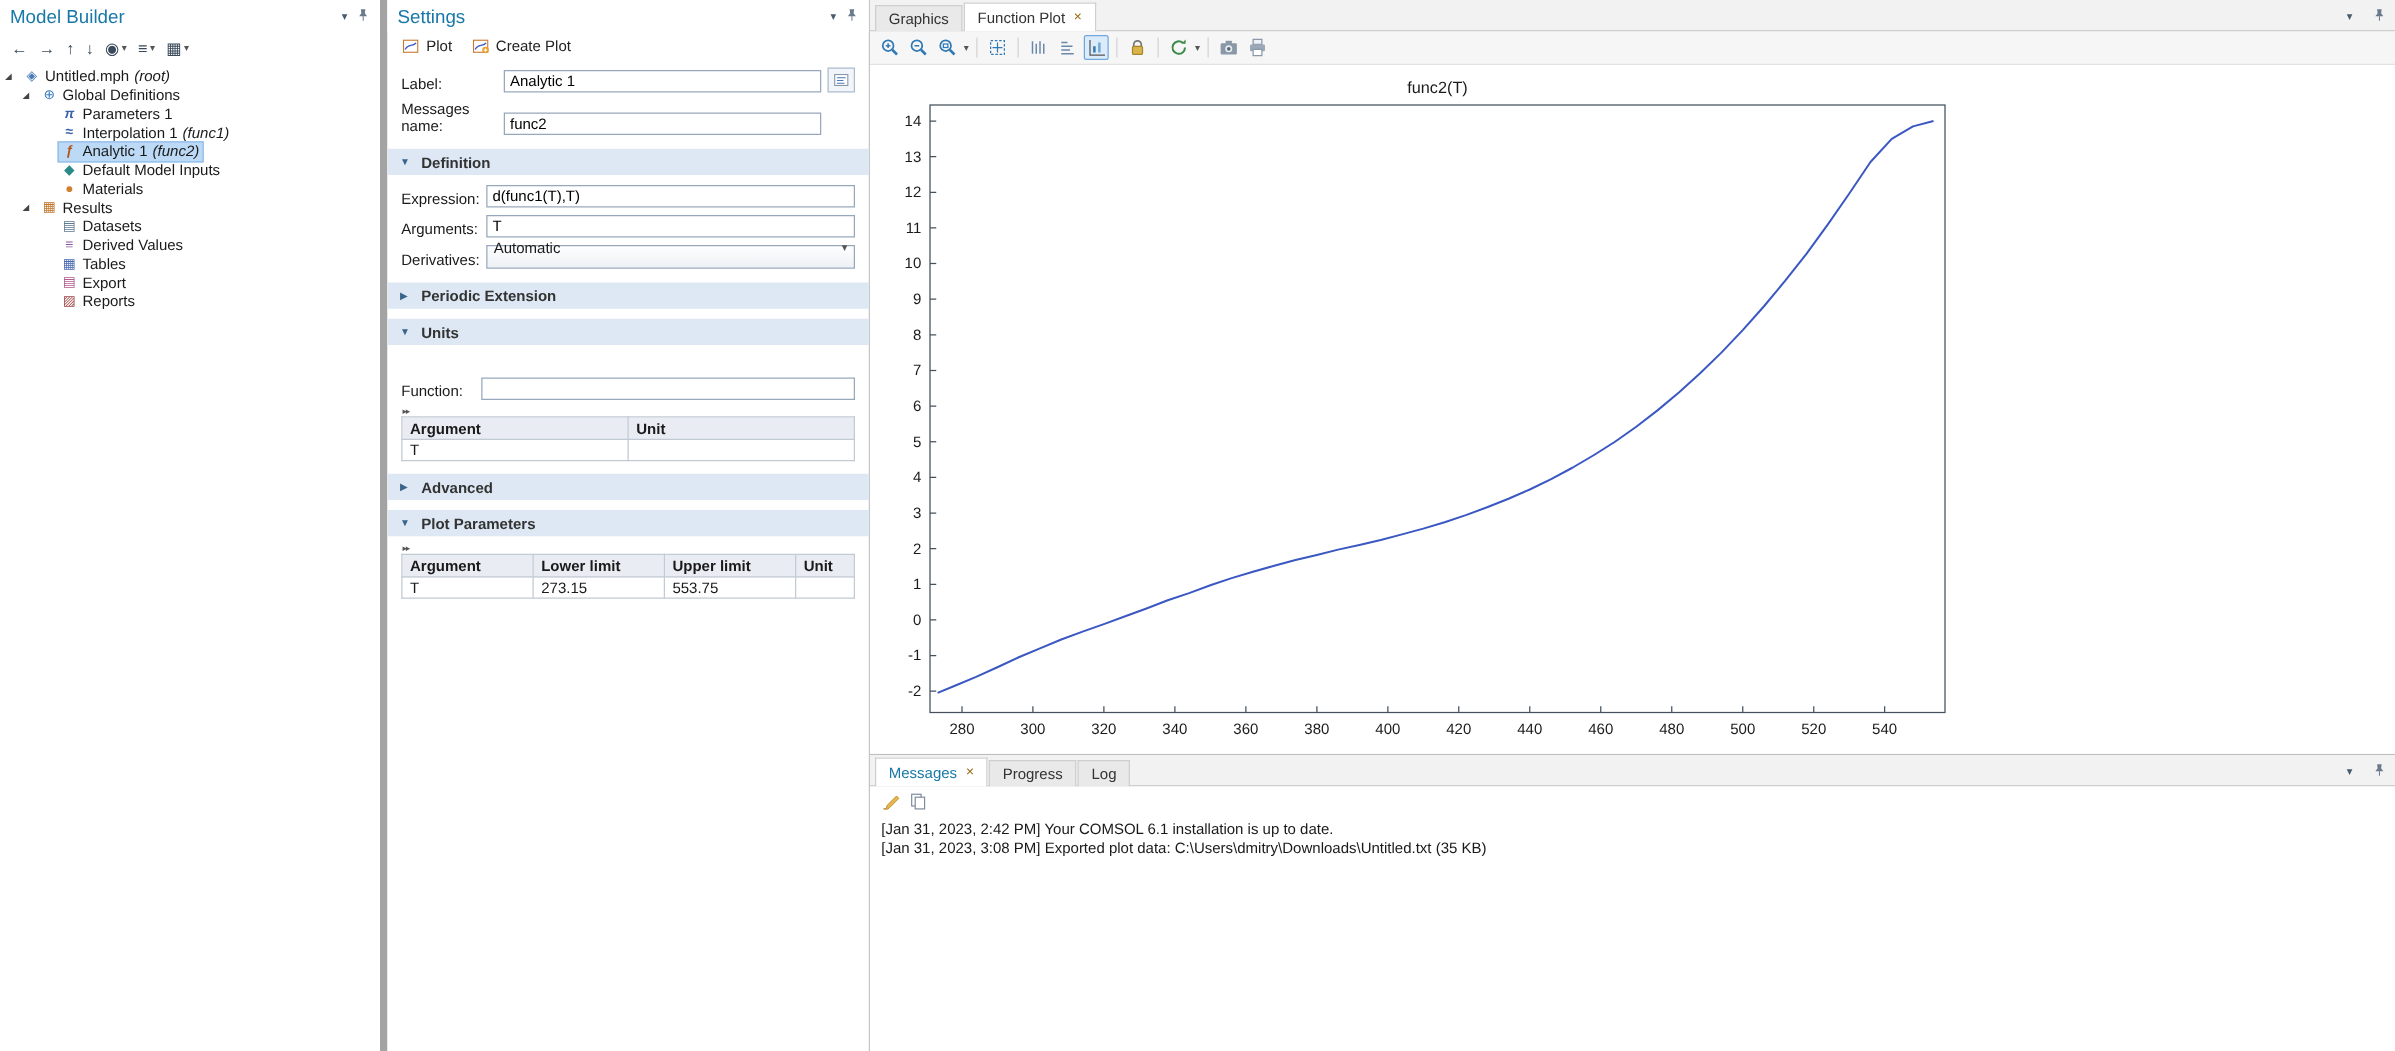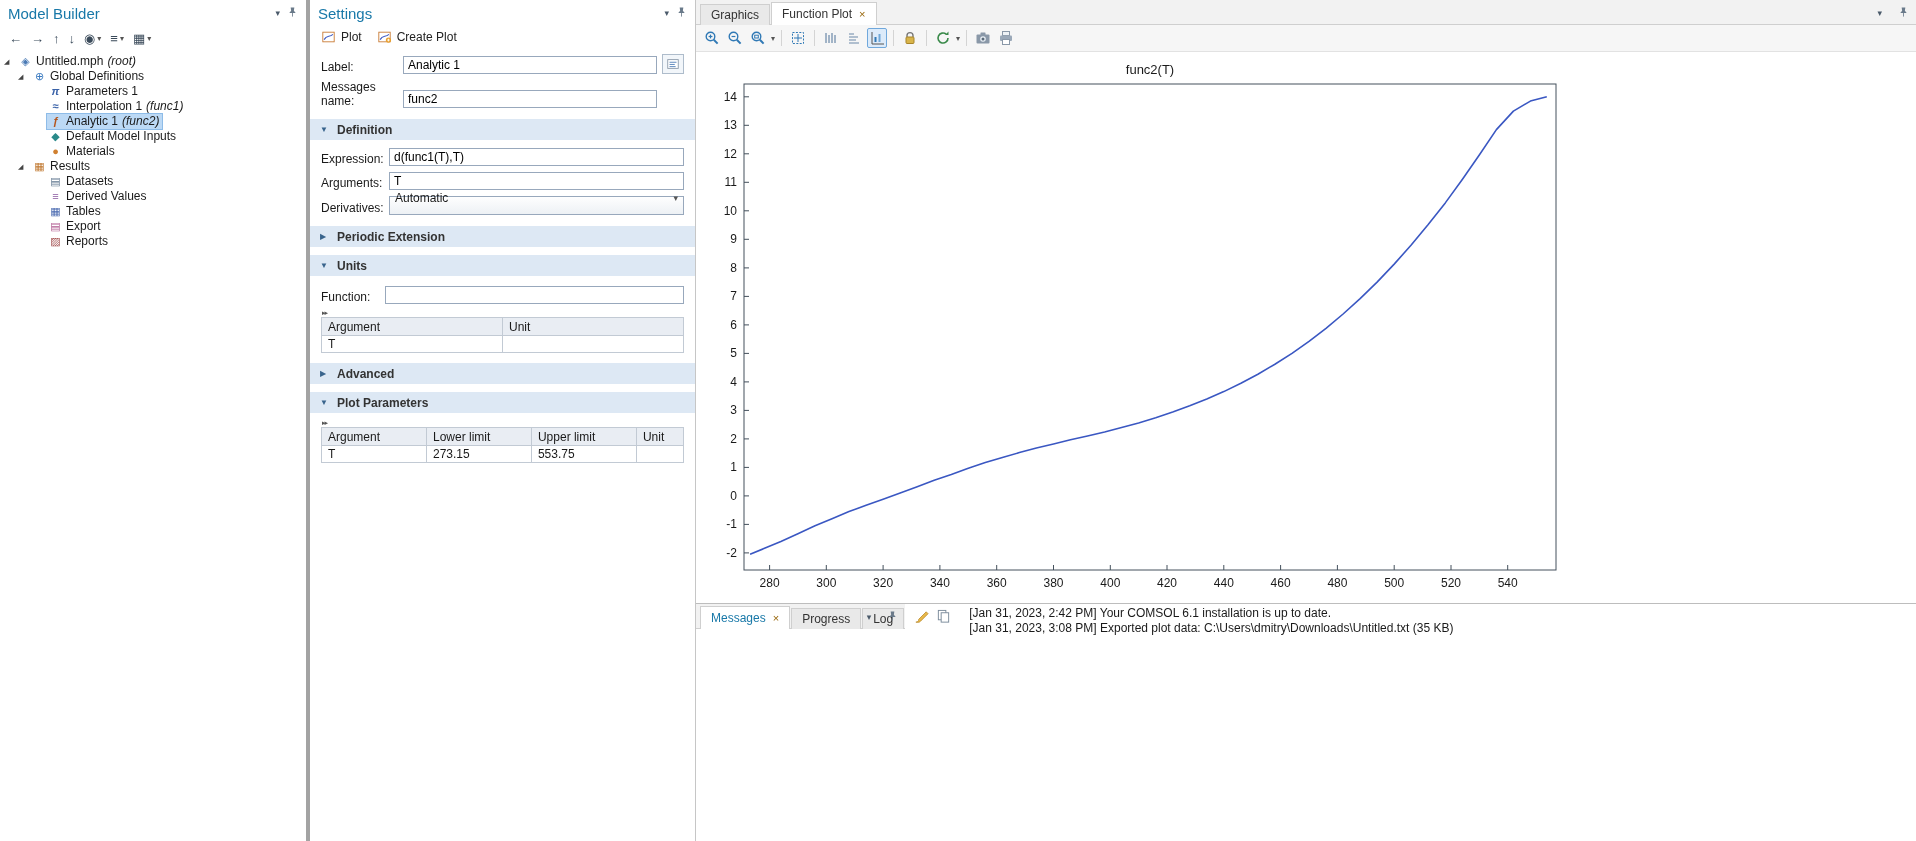--- a/index.html
+++ b/index.html
@@ -9,21 +9,21 @@
 
   
   .hdr{display:flex;align-items:center;height:26px;padding:0 8px;background:#fff}
   .hdr .title{flex:1;font-size:15px;color:#1878a8}
   .hdr-ico{color:#4a5a6a;font-size:9px;margin-left:7px;cursor:pointer}
   .pinsvg{width:11px;height:12px}
   .sep{width:1px;height:16px;background:#d4d4d4;margin:0 3px}
   .dd{font-size:8px;color:#555}
 
   
-  .panel-left{width:310px;min-width:310px;border-right:4px solid #a3a3a3;display:flex;flex-direction:column;background:#fff}
+  .panel-left{width:310px;min-width:310px;border-right:6px solid #a3a3a3;display:flex;flex-direction:column;background:#fff}
   .mbt{display:flex;align-items:center;height:24px;padding:0 9px;gap:9px;color:#3a4a5a;font-size:13px}
   .mbt .g{display:flex;align-items:center;gap:2px;cursor:pointer}
   .tree{flex:1;padding-top:4px;overflow:hidden}
   .trow{display:flex;align-items:center;height:15px;line-height:15px;cursor:pointer;white-space:nowrap}
   .lvl0{padding-left:4px}.lvl1{padding-left:18px}.lvl2{padding-left:34px}
   .twisty{width:12px;font-size:7px;color:#444;flex:none}
   .labbox{display:inline-flex;align-items:center;padding:0 3px 0 1px;border:1px solid transparent}
   .labbox.selected{background:#bcd9f5;border:1px solid #8ebce8}
   .ticon{width:15px;text-align:center;margin-right:3px;font-size:11px;flex:none}
   .tsuffix{font-style:italic;margin-left:4px}
@@ -45,21 +45,21 @@
   .icon-btn svg{width:14px;height:14px}
   .sec{display:flex;align-items:center;gap:8px;background:#dde8f4;height:21px;padding:0 10px;margin-top:8px;cursor:pointer}
   .sec .tri{font-size:8px;color:#39648c;width:9px}
   .sec .stitle{font-weight:bold;color:#333}
   .dropdown{flex:1;display:flex;align-items:center;height:19px;border:1px solid #98a8bc;background:linear-gradient(#fefefe,#edf1f5);padding:0 0 16px 5px;cursor:pointer}
   .dropdown .dtext{flex:1}
   .dropdown .darr{font-size:9px;color:#555;padding:0 5px;align-self:stretch;display:flex;align-items:center}
   .tblwrap{position:relative;margin:10px 11px 2px}
   .tblmark{position:absolute;top:-8px;left:1px;font-size:7px;color:#555;letter-spacing:-1px}
   .ctable{border-collapse:collapse;background:#fff;width:100%}
-  .ctable th{background:#e9edf3;font-weight:normal;text-align:left;border:1px solid #c2cad4;height:18px;padding:0 6px}
+  .ctable th{background:#e9edf3;font-weight:bold;text-align:left;border:1px solid #c2cad4;height:18px;padding:0 6px}
   .ctable td{border:1px solid #c2cad4;height:17px;padding:0 6px}
 
   
   .panel-right{flex:1;display:flex;flex-direction:column;background:#fff;min-width:0}
   .gtabs{display:flex;align-items:flex-end;height:25px;background:#f2f2f2;border-bottom:1px solid #cfcfcf;padding-left:4px;position:relative}
   .gtab{display:flex;align-items:center;gap:7px;height:21px;padding:0 10px;border:1px solid #cfcfcf;border-bottom:none;background:#e9e9e9;margin-right:1px;color:#333;position:relative;top:1px;cursor:pointer}
   .gtab.active{background:#fff;height:23px;z-index:2}
   .closex{color:#98660a;font-size:11px;cursor:pointer}
   .tabend{position:absolute;right:7px;top:6px;display:flex;gap:9px;align-items:center}
   .gtoolbar{display:flex;align-items:center;gap:3px;height:27px;padding:0 6px;background:#f6f6f6;border-bottom:1px solid #e2e2e2}
@@ -67,21 +67,21 @@
   .gico svg{width:16px;height:16px}
   .gico.hl{border:1px solid #70a8dc;background:#dcebfa;border-radius:2px}
   .gcanvas{flex:1;position:relative;background:#fff;overflow:hidden}
   #plot-svg{position:absolute;left:4px;top:6px}
   .pframe{fill:none;stroke:#44505c;stroke-width:1}
   .ptick{stroke:#44505c;stroke-width:1}
   .plab{font:12px "Liberation Sans",sans-serif;fill:#1a1a1a}
   .ptitle{font:13px "Liberation Sans",sans-serif;fill:#1a1a1a}
   .pline{fill:none;stroke-width:1.6;stroke-linejoin:round}
 
-  .panel-bottom{height:238px;border-top:1px solid #bdbdbd;display:flex;flex-direction:row;background:#fff}
+  .panel-bottom{height:238px;border-top:1px solid #bdbdbd;display:flex;flex-direction:column;background:#fff}
   .btabs{display:flex;align-items:flex-end;height:25px;background:#f2f2f2;border-bottom:1px solid #cfcfcf;padding-left:4px;position:relative}
   .btab-active-label{color:#1878a8}
   .btoolbar{display:flex;align-items:center;gap:7px;height:25px;padding:0 9px}
   .btoolbar svg{width:15px;height:15px;cursor:pointer}
   .msgs{padding:2px 9px;line-height:14.5px}
 </style>
 </head>
 <body>
 
 <div id="app">
@@ -276,21 +276,21 @@
 
     <div class="sec">
       <span class="tri">▶</span>
       <span class="stitle">Periodic Extension</span>
     </div>
 
     <div class="sec">
       <span class="tri">▼</span>
       <span class="stitle">Units</span>
     </div>
-    <div class="frow" style="margin-top:8px">
+    <div class="frow" style="margin-top:24px">
       <span class="flabel" style="width:64px">Function:</span>
       <input class="tin" value="" style="">
     </div>
     <div class="tblwrap">
       <span class="tblmark">▸▸</span>
       <table class="ctable">
         <tbody>
             <tr>
           <th style="width:50%">Argument</th>
           <th>Unit</th>

